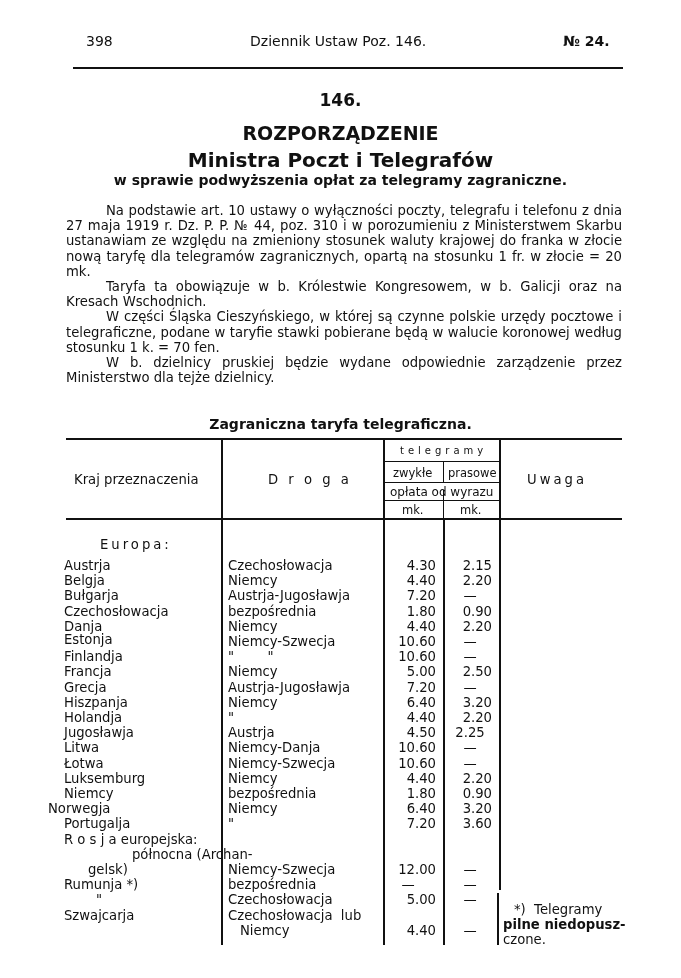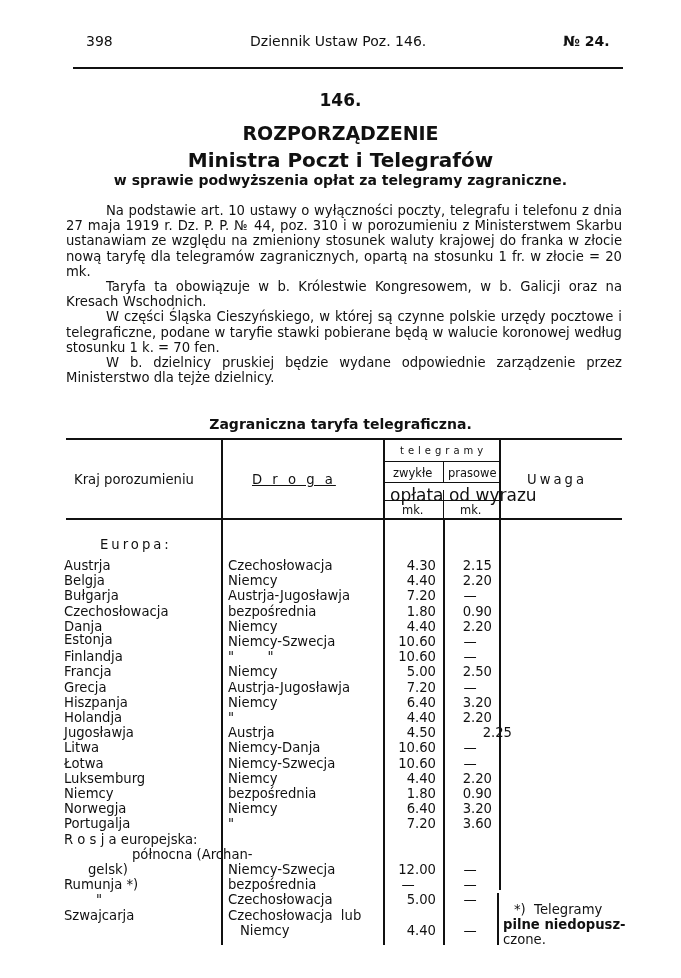--- a/index.html
+++ b/index.html
@@ -49,26 +49,26 @@
   <div class="vline" style="left:383px;top:440px;height:505px;"></div>
   <div class="vline" style="left:443px;top:490px;height:28px;width:1px;"></div>
   <div class="vline" style="left:443px;top:520px;height:425px;"></div>
   <div class="vline" style="left:499px;top:440px;height:450px;"></div>
   <div class="vline" style="left:497px;top:893px;height:52px;"></div>
   <div class="hline" style="left:384px;top:461px;width:115px;"></div>
   <div class="hline" style="left:384px;top:482px;width:115px;"></div>
   <div class="hline" style="left:384px;top:500px;width:115px;"></div>
   <div class="vline" style="left:443px;top:462px;height:20px;width:1px;"></div>
 
-  <div class="cell" style="left:74px;top:472px;">Kraj porozumieniu</div>
-  <div class="cell" style="left:252px;top:472px;letter-spacing:3px;text-decoration:underline;">D r o g a</div>
+  <div class="cell" style="left:74px;top:472px;">Kraj przeznaczenia</div>
+  <div class="cell" style="left:268px;top:472px;letter-spacing:3px;">D r o g a</div>
   <div class="cell spaced" style="left:400px;top:445px;font-size:10px;">telegramy</div>
   <div class="cell" style="left:393px;top:466px;font-size:11.5px;">zwykłe</div>
   <div class="cell" style="left:448px;top:466px;font-size:11.5px;">prasowe</div>
-  <div class="cell" style="left:390px;top:485px;font-size:17px;">opłata od wyrazu</div>
+  <div class="cell" style="left:390px;top:485px;font-size:12px;">opłata od wyrazu</div>
   <div class="cell" style="left:402px;top:503px;font-size:11.5px;">mk.</div>
   <div class="cell" style="left:460px;top:503px;font-size:11.5px;">mk.</div>
   <div class="cell" style="left:527px;top:472px;letter-spacing:3px;text-align:right;">Uwaga</div>
 
   <div class="cell" style="left:100px;top:537px;letter-spacing:3px;">Europa:</div>
 
   <div id="rows">
       <div class="cell" style="left: 64px; top: 558px;">Austrja</div>
       <div class="cell" style="left: 228px; top: 558px; white-space: pre;">Czechosłowacja</div>
       <div class="cell num" style="left: 380px; top: 558px; width: 56px;">4.30</div>
@@ -109,38 +109,38 @@
       <div class="cell" style="left: 228px; top: 694.8px; white-space: pre;">Niemcy</div>
       <div class="cell num" style="left: 380px; top: 694.8px; width: 56px;">6.40</div>
       <div class="cell num" style="left: 448px; top: 694.8px; width: 44px;">3.20</div>
       <div class="cell" style="left: 64px; top: 710px;">Holandja</div>
       <div class="cell" style="left: 228px; top: 710px; white-space: pre;">"</div>
       <div class="cell num" style="left: 380px; top: 710px; width: 56px;">4.40</div>
       <div class="cell num" style="left: 448px; top: 710px; width: 44px;">2.20</div>
       <div class="cell" style="left: 64px; top: 725.2px;">Jugosławja</div>
       <div class="cell" style="left: 228px; top: 725.2px; white-space: pre;">Austrja</div>
       <div class="cell num" style="left: 380px; top: 725.2px; width: 56px;">4.50</div>
-      <div class="cell num" style="left: 468px; top: 725.2px; width: 44px;">2.25</div>
+      <div class="cell num" style="left: 448px; top: 725.2px; width: 44px; text-align: center;">2.25</div>
       <div class="cell" style="left: 64px; top: 740.4px;">Litwa</div>
       <div class="cell" style="left: 228px; top: 740.4px; white-space: pre;">Niemcy-Danja</div>
       <div class="cell num" style="left: 380px; top: 740.4px; width: 56px;">10.60</div>
       <div class="cell num" style="left: 448px; top: 740.4px; width: 44px; text-align: center;">—</div>
       <div class="cell" style="left: 64px; top: 755.6px;">Łotwa</div>
       <div class="cell" style="left: 228px; top: 755.6px; white-space: pre;">Niemcy-Szwecja</div>
       <div class="cell num" style="left: 380px; top: 755.6px; width: 56px;">10.60</div>
       <div class="cell num" style="left: 448px; top: 755.6px; width: 44px; text-align: center;">—</div>
       <div class="cell" style="left: 64px; top: 770.8px;">Luksemburg</div>
       <div class="cell" style="left: 228px; top: 770.8px; white-space: pre;">Niemcy</div>
       <div class="cell num" style="left: 380px; top: 770.8px; width: 56px;">4.40</div>
       <div class="cell num" style="left: 448px; top: 770.8px; width: 44px;">2.20</div>
       <div class="cell" style="left: 64px; top: 786px;">Niemcy</div>
       <div class="cell" style="left: 228px; top: 786px; white-space: pre;">bezpośrednia</div>
       <div class="cell num" style="left: 380px; top: 786px; width: 56px;">1.80</div>
       <div class="cell num" style="left: 448px; top: 786px; width: 44px;">0.90</div>
-      <div class="cell" style="left: 64px; top: 801.2px;">Norwegja</div>
+      <div class="cell" style="left: 48px; top: 801.2px;">Norwegja</div>
       <div class="cell" style="left: 228px; top: 801.2px; white-space: pre;">Niemcy</div>
       <div class="cell num" style="left: 380px; top: 801.2px; width: 56px;">6.40</div>
       <div class="cell num" style="left: 448px; top: 801.2px; width: 44px;">3.20</div>
       <div class="cell" style="left: 64px; top: 816.4px;">Portugalja</div>
       <div class="cell" style="left: 228px; top: 816.4px; white-space: pre;">"</div>
       <div class="cell num" style="left: 380px; top: 816.4px; width: 56px;">7.20</div>
       <div class="cell num" style="left: 448px; top: 816.4px; width: 44px;">3.60</div>
       <div class="cell" style="left: 64px; top: 831.6px;">R o s j a  europejska:</div>
       <div class="cell" style="left: 228px; top: 831.6px; white-space: pre;"></div>
       <div class="cell num" style="left: 380px; top: 831.6px; width: 56px;"></div>

